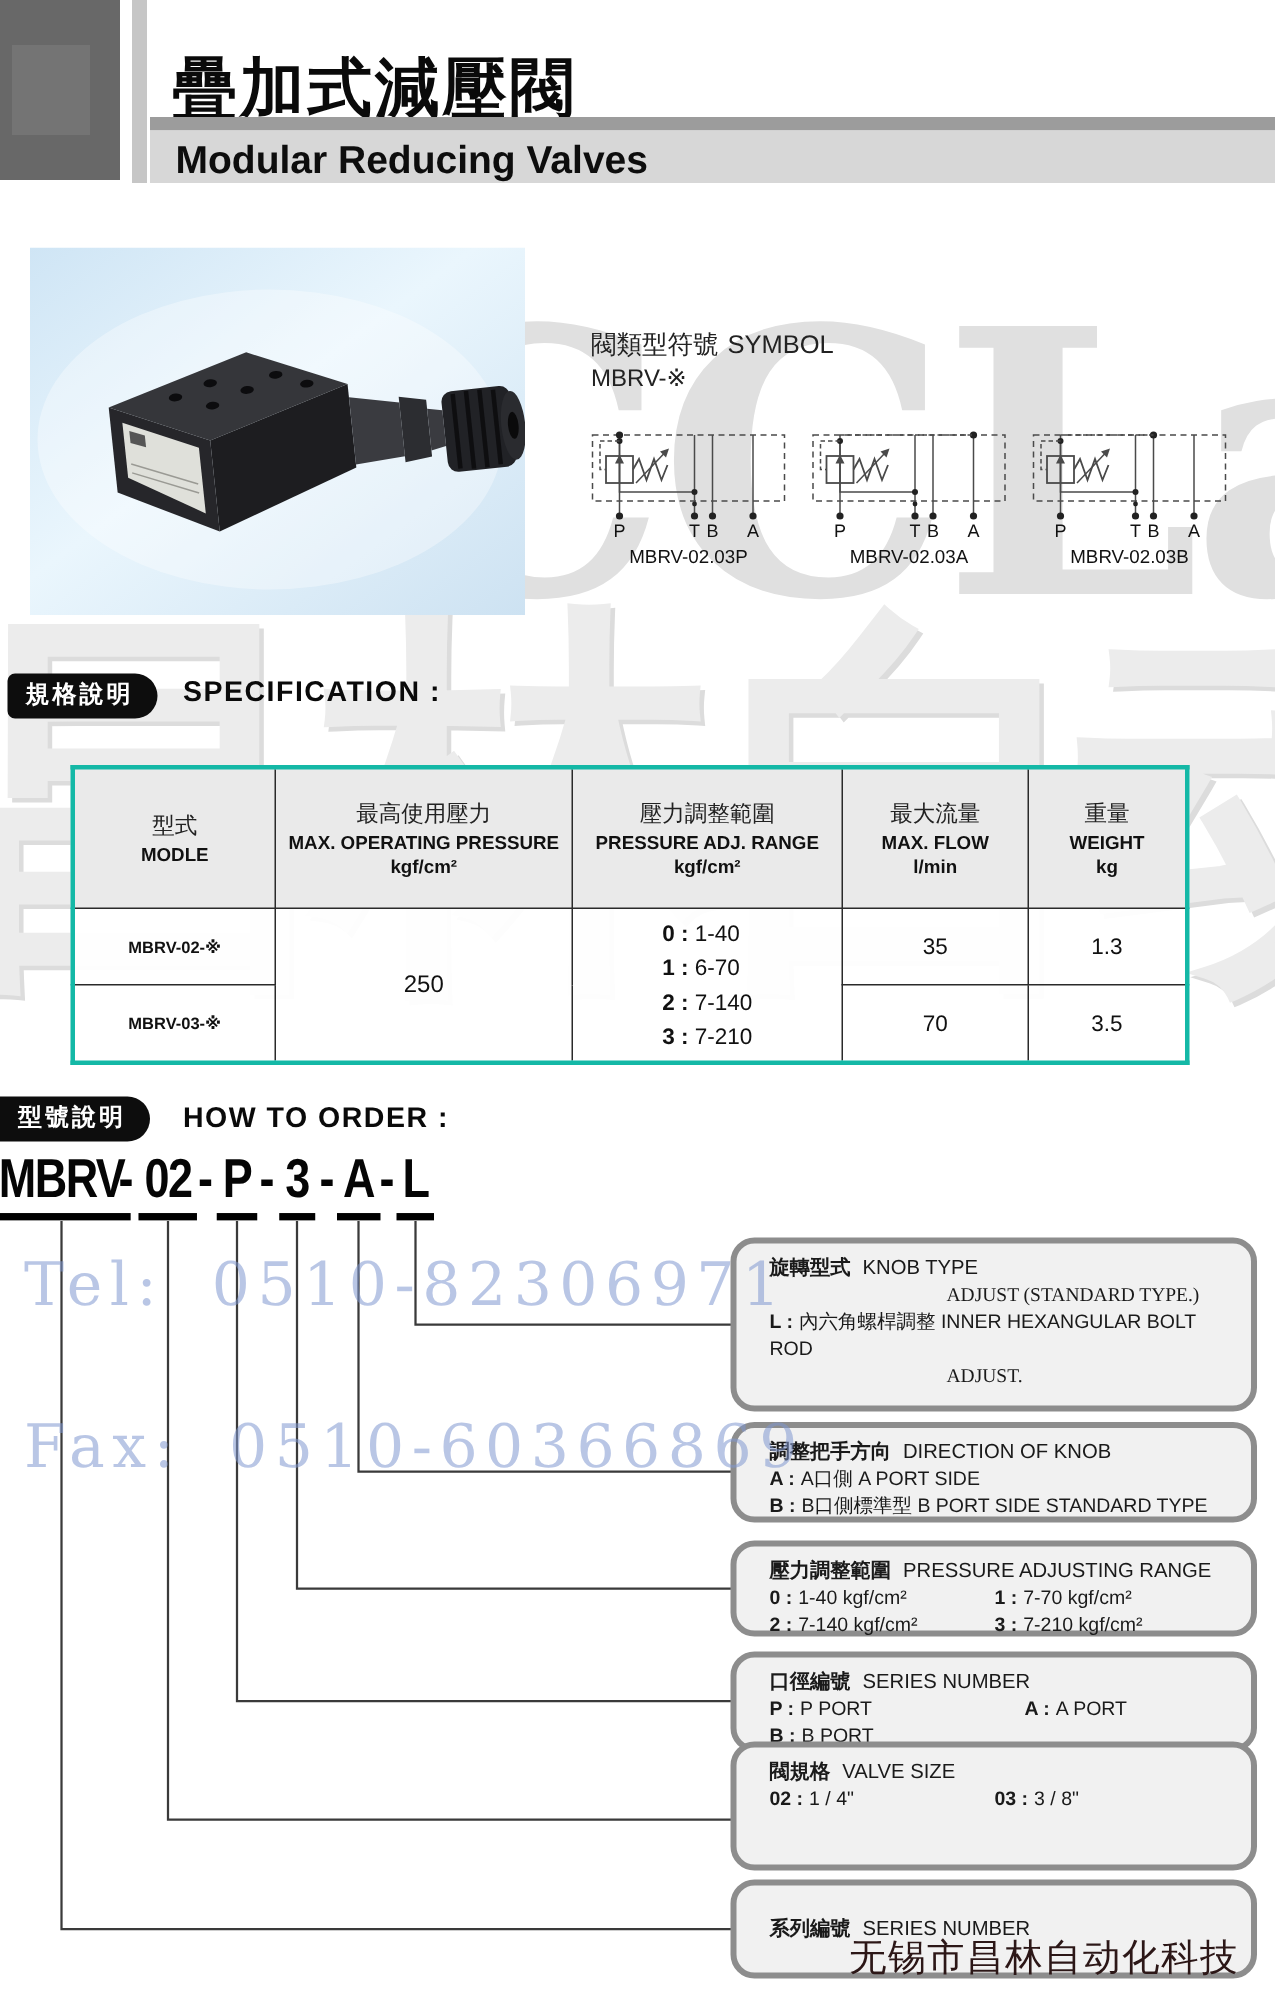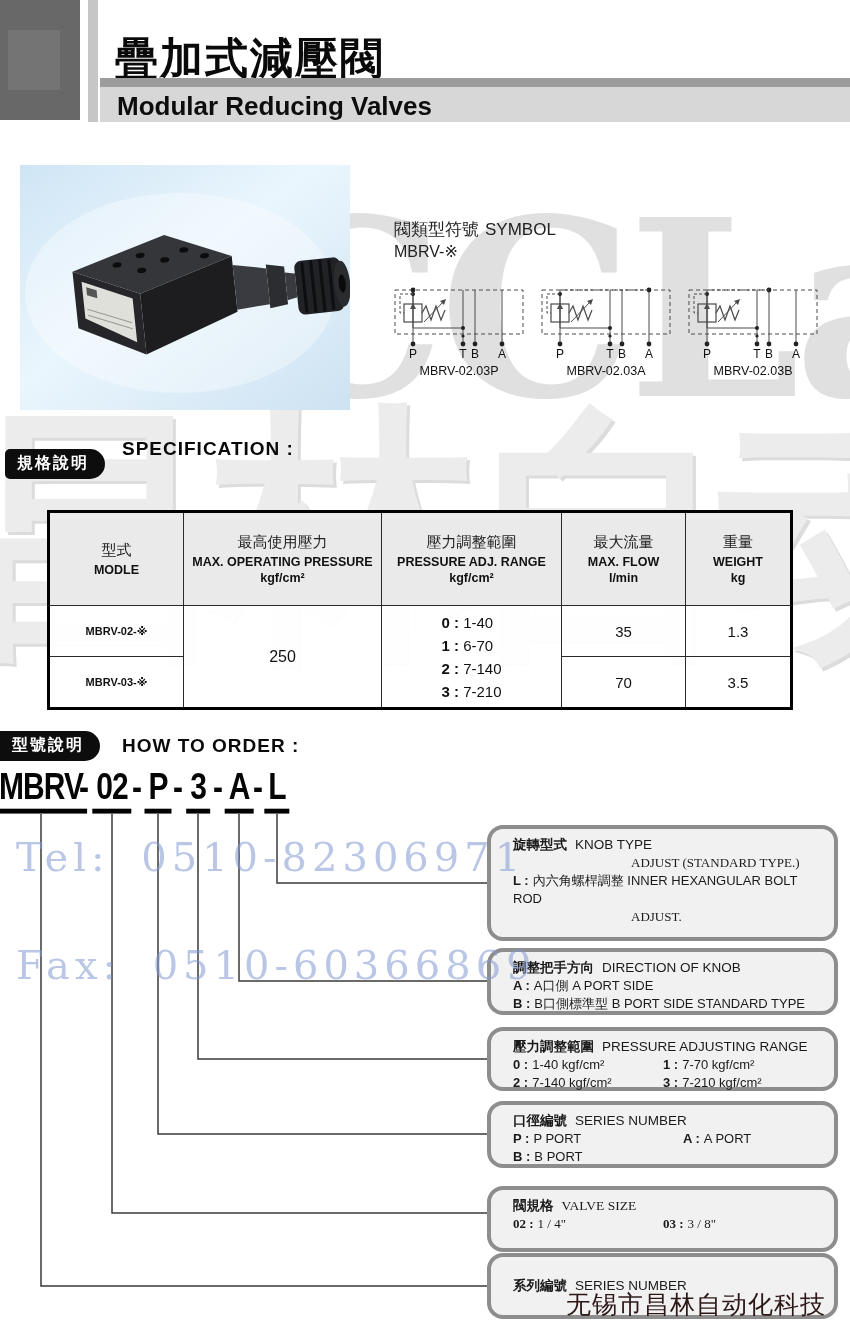--- a/index.html
+++ b/index.html
@@ -39,26 +39,26 @@
   .sym-series{position:absolute;left:394px;top:242px;font-size:16px;color:#222;z-index:1;}
   .symbol{position:absolute;top:282px;width:140px;height:96px;z-index:1;}
   #sym0{left:393px;} #sym1{left:540px;} #sym2{left:687px;}
 
   
   .badge{position:absolute;background:#0d0d0d;color:#fff;font-weight:bold;font-size:16px;
          padding:4px 16px 5px 12px;border-radius:5px 15px 15px 5px;letter-spacing:2px;z-index:1;}
   .badge-spec{left:5px;top:449px;}
   .badge-order{left:0;top:731px;border-radius:0 15px 15px 0;}
   .sec-head{position:absolute;font-size:19px;font-weight:bold;color:#0a0a0a;letter-spacing:1px;z-index:1;}
-  .head-spec{left:122px;top:438px;}
+  .head-spec{left:122px;top:451px;}
   .head-order{left:122px;top:735px;}
 
   
   .spec-table-wrap{position:absolute;left:47px;top:510px;z-index:1;}
-  table.spec{border-collapse:collapse;table-layout:fixed;border:3px solid #000000;background:rgba(255,255,255,0.92);}
+  table.spec{border-collapse:collapse;table-layout:fixed;border:3px solid #14b8a6;background:rgba(255,255,255,0.92);}
   table.spec th,table.spec td{border:1px solid #2a2a2a;padding:0;text-align:center;vertical-align:middle;}
   table.spec thead th{background:rgba(232,232,232,0.9);height:92px;font-weight:normal;}
   .th-cn{font-size:15px;color:#222;}
   .th-en{font-size:12.5px;font-weight:bold;margin-top:3px;}
   .th-unit{font-size:12.5px;font-weight:bold;margin-top:2px;}
   td.model{font-size:11px;font-weight:bold;height:50px;}
   td.num{font-size:15px;}
   td.pressure{font-size:16px;}
   .rline{font-size:15px;line-height:23px;text-align:left;}
   .rline b{font-weight:bold;}
@@ -79,21 +79,21 @@
   .co-title .en{font-weight:normal;margin-left:8px;}
   .co-line b{font-weight:bold;margin-right:4px;}
   .co-line.cont{padding-left:118px;font-family:Liberation Serif, serif;}
   .co-grid{display:grid;}
   .g150{grid-template-columns:150px 1fr;}
   .g170{grid-template-columns:170px 1fr;}
   .box1{top:825px;height:116px;}
   .box2{top:948px;height:67px;}
   .box3{top:1027px;height:64px;}
   .box4{top:1101px;height:67px;}
-  .box5{top:1186px;height:66px;font-family:Liberation Serif, serif;}
+  .box5{top:1161px;height:86px;}
   .box6{top:1253px;height:66px;padding-top:20px;}
 
   svg text{font-family:"Liberation Sans","DejaVu Sans",sans-serif;}
 </style>
 </head>
 <body>
 
 <div class="page">
 
   <div class="wm wm-latin">CCLair</div>

